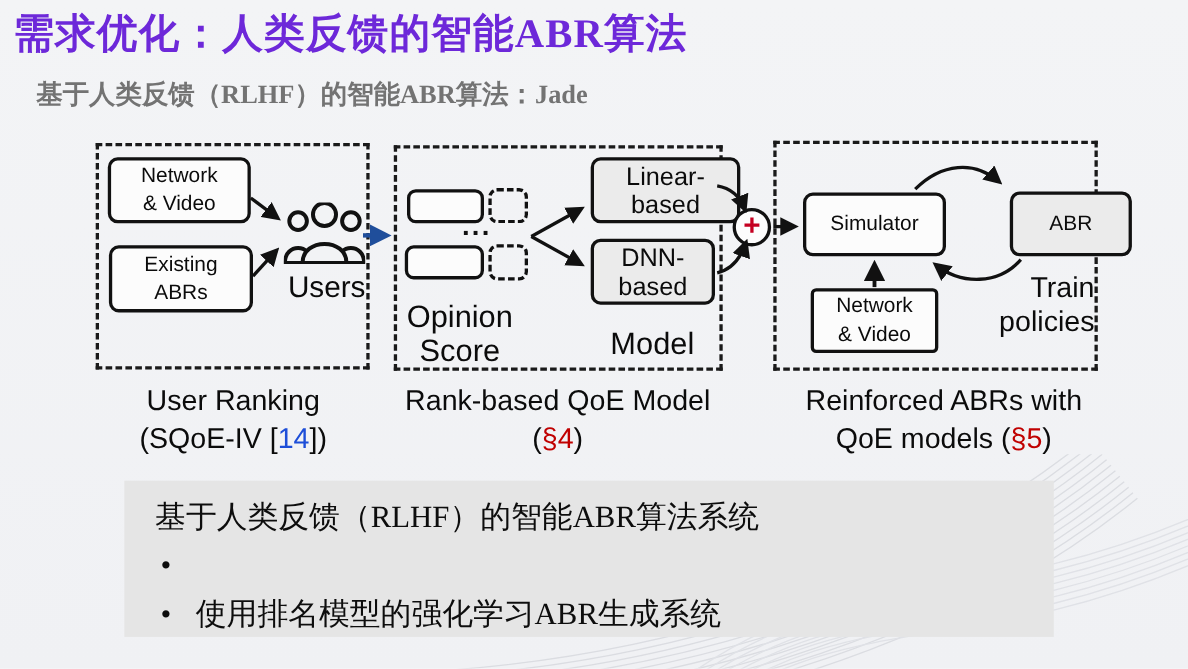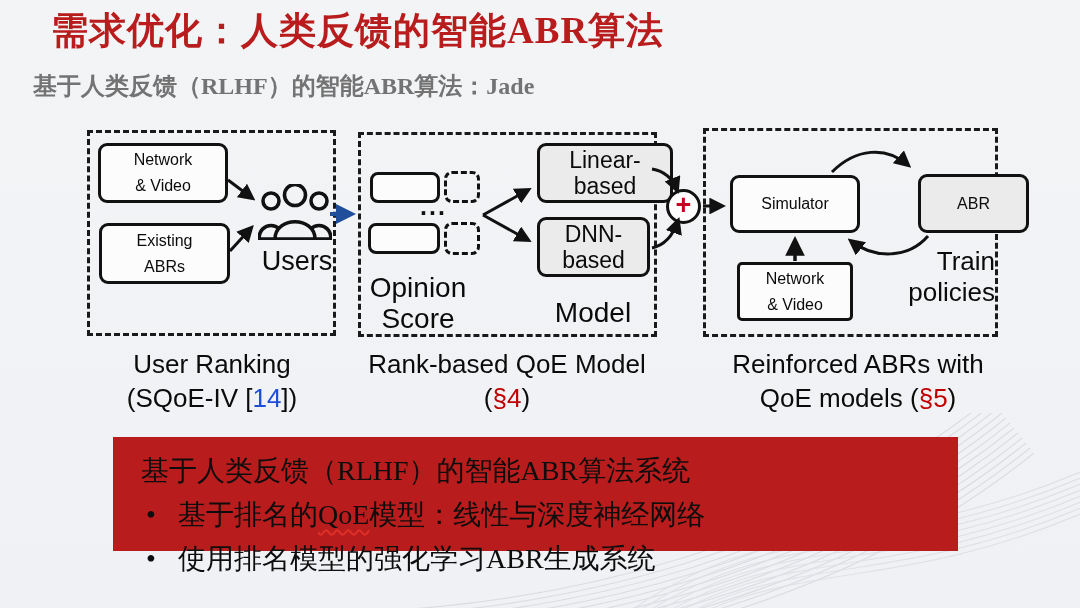--- a/index.html
+++ b/index.html
@@ -10,41 +10,40 @@
     font-family:"Liberation Sans", sans-serif;
     color:#111;
   }
   .abs { position:absolute; }
 
   
   .slide-title {
     left:12px; top:6px; width:900px;
     font-family:"Liberation Serif", serif;
     font-weight:700; font-size:37px; letter-spacing:1px;
-    color:#b91c1c;
-    margin-left:39px;
+    color:#6d28d9;
   }
   .slide-subtitle {
     left:33px; top:70px; width:900px;
     font-family:"Liberation Serif", serif;
     font-weight:700; font-size:24px; color:#737373;
   }
 
   
   .panel { border:3px dashed #1a1a1a; background:transparent; }
   #panel1 { left:87px;  top:130px; width:249px; height:206px; }
   #panel2 { left:358px; top:132px; width:299px; height:205px; }
   #panel3 { left:703px; top:128px; width:295px; height:209px; }
 
   
   .node {
     position:absolute;
     border:3px solid #111; border-radius:9px; background:#fcfcfc;
     display:flex; flex-direction:column; align-items:center; justify-content:center;
-    font-size:16px; line-height:26px; text-align:center; color:#0b0b0b;
+    font-size:19px; line-height:26px; text-align:center; color:#0b0b0b;
   }
   .node.gray { background:#ebebeb; }
   .node.sq   { border-radius:5px; border-width:3.5px; }
 
   
   .score-rect {
     position:absolute; border:3px solid #111; border-radius:8px; background:#fcfcfc;
   }
   .score-rect.dashed { border-style:dashed; background:transparent; }
 
@@ -59,22 +58,22 @@
   .plus-circle {
     left:666px; top:189px; width:35px; height:35px;
     border:3px solid #111; border-radius:50%; background:#fdfdfd;
     display:flex; align-items:center; justify-content:center;
     font-size:27px; font-weight:700; color:#c50021; line-height:1;
     padding-bottom:3px;
   }
 
   
   .summary-box {
-    left:113px; top:437px; width:845px; height:114px;
-    background:#b91c1c; padding:12px 0 0 28px;
+    left:113px; top:437px; width:845px; height:142px;
+    background:#e5e5e5; padding:12px 0 0 28px;
     font-family:"Liberation Serif", serif;
     font-size:28px; line-height:44px; color:#0d0d0d;
   }
   .summary-row { display:flex; }
   .bullet { width:37px; text-align:left; padding-left:5px; }
   .squiggle {
     text-decoration:underline wavy #e03028;
     text-decoration-thickness:1.5px; text-underline-offset:5px;
   }
 
@@ -216,19 +215,18 @@
     <path d="M832,172 C856,148 886,146 908,165" marker-end="url(#ah)"></path>
     <path d="M928,236 C908,259 874,259 851,241" marker-end="url(#ah)"></path>
     <path d="M795,261 L795,241" stroke-width="3.5" marker-end="url(#ah)"></path>
   </g>
 </svg>
 
 <div class="abs summary-box">
   <div>基于人类反馈（RLHF）的智能ABR算法系统</div>
   <div class="summary-row">
     <span class="bullet">•</span>
-    <span><span>基于排名的</span><span class="squiggle">QoE</span><span>模型：线性与深度神经网络</span></span>
   </div>
   <div class="summary-row">
     <span class="bullet">•</span>
     <span>使用排名模型的强化学习ABR生成系统</span>
   </div>
 </div>
 
 </body></html>

